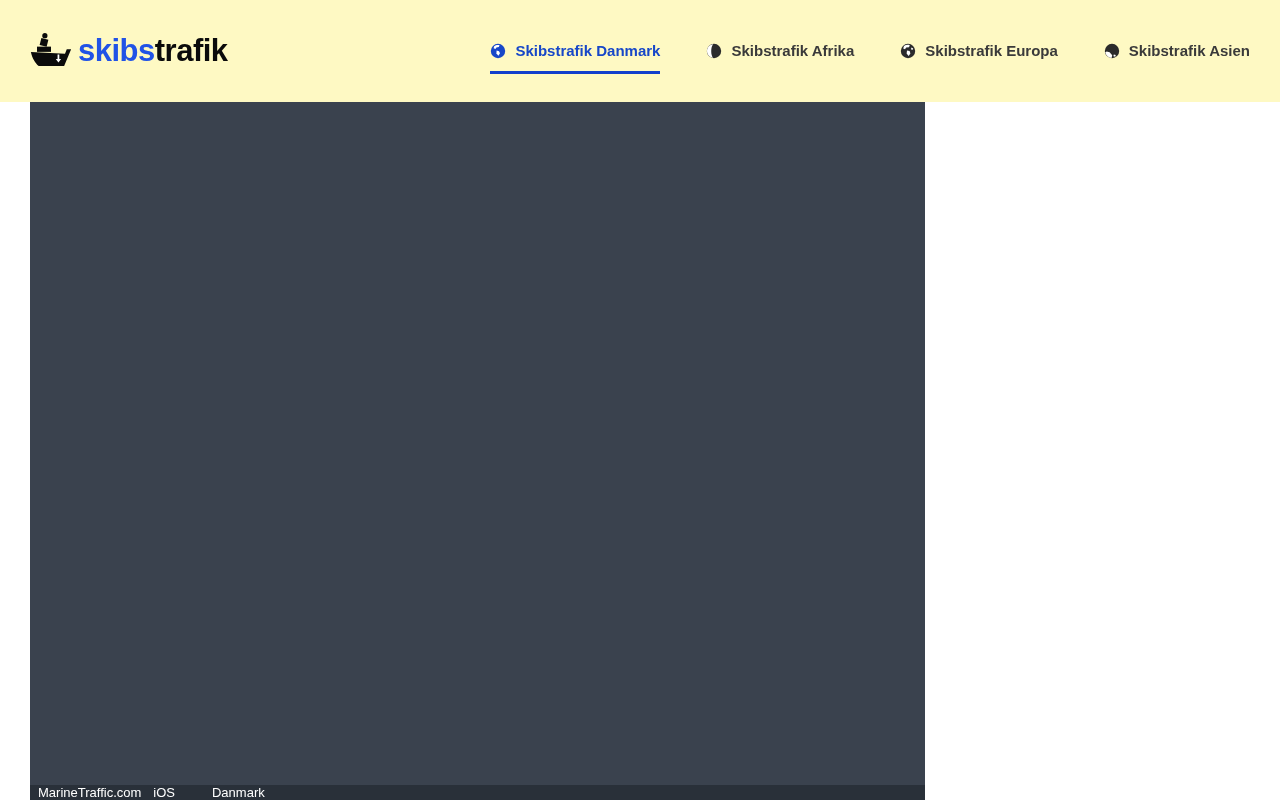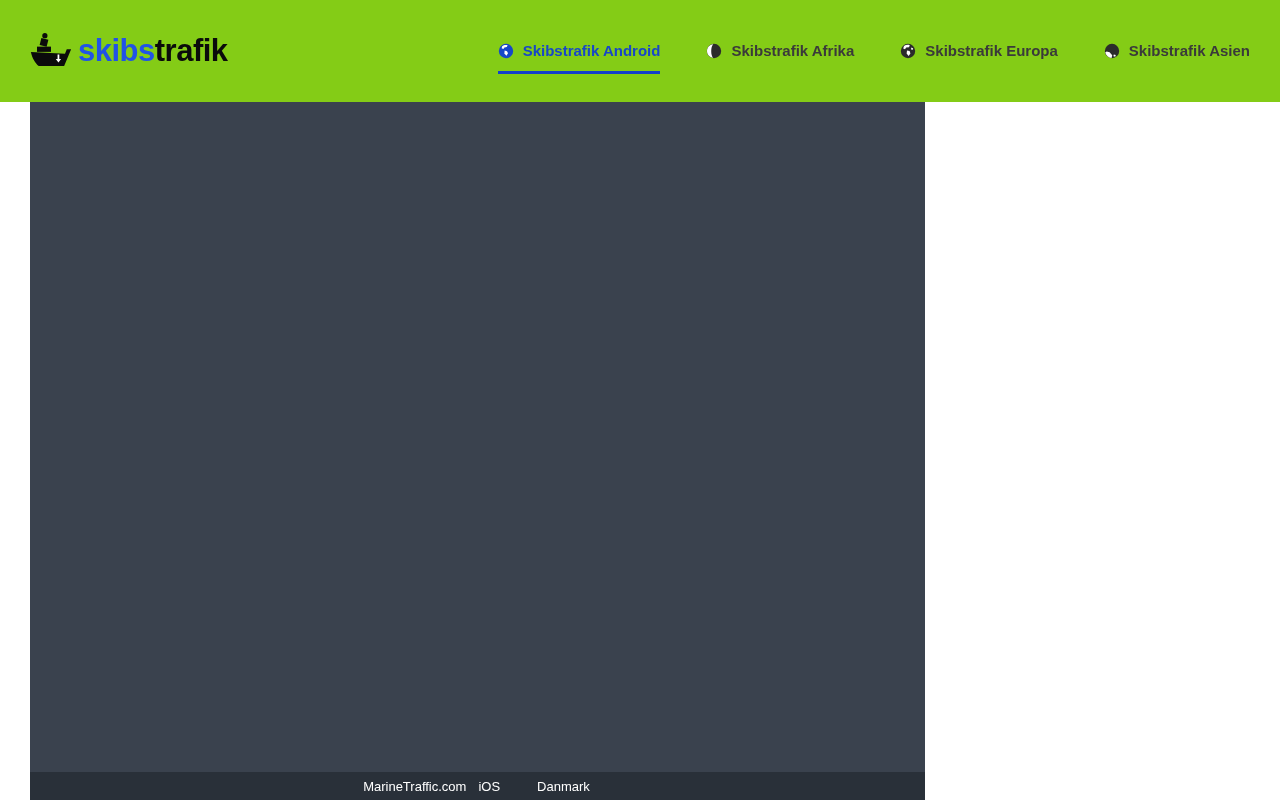--- a/index.html
+++ b/index.html
@@ -17,21 +17,21 @@
     background:#ffffff;
     color:var(--ink);
   }
 
   
   .header{
     height:102px;
     display:flex;
     align-items:center;
     padding:0 30px;
-    background:#84cc16;
+    background:#fef9c3;
     gap:16px;
   }
   .logo{
     display:flex;
     align-items:center;
     gap:6px;
     text-decoration:none;
     cursor:pointer;
   }
   .logo-icon{
@@ -88,26 +88,26 @@
     display:flex;
     flex-direction:column;
     background:var(--map-bg);
   }
   .map-canvas{
     flex:1 1 auto;
     background:var(--map-bg);
     cursor:grab;
   }
   .map-bar{
-    height:28px;
+    height:15px;
     flex:0 0 auto;
     background:var(--bar-bg);
     display:flex;
     align-items:center;
-    justify-content:center;
+    justify-content:flex-start;
     padding:0 10px 0 8px;
     color:#ffffff;
     font-size:13px;
     gap:12px;
   }
   .map-bar a{
     color:#ffffff;
     text-decoration:none;
     cursor:pointer;
   }
@@ -144,21 +144,21 @@
   <nav class="nav">
 
     <a class="nav-item active">
       <span class="globe">
         <svg viewBox="0 0 16 16" width="16" height="16" aria-hidden="true">
           <circle cx="8" cy="8" r="7.2" fill="currentColor"></circle>
           <path d="M4.2 3.2 C5.6 2 7.8 1.6 9.6 2.2 L8.8 4 L6.4 4.4 L5.4 6 L3.6 5.2 Z" fill="#fff"></path>
           <path d="M6.6 7.6 L9 8.2 L10 10.2 L8.4 12.8 L6.4 10.6 Z" fill="#fff"></path>
         </svg>
       </span>
-      <span>Skibstrafik Android</span>
+      <span>Skibstrafik Danmark</span>
     </a>
 
 
     <a class="nav-item">
       <span class="globe">
         <svg viewBox="0 0 16 16" width="16" height="16" aria-hidden="true">
           <circle cx="8" cy="8" r="7.2" fill="currentColor"></circle>
           <path d="M7.2 1.2 C4.6 3.4 4.6 12.6 7.2 14.8 C3.4 14.2 1 11.4 1 8 C1 4.6 3.4 1.8 7.2 1.2 Z" fill="#fff"></path>
         </svg>
       </span>

